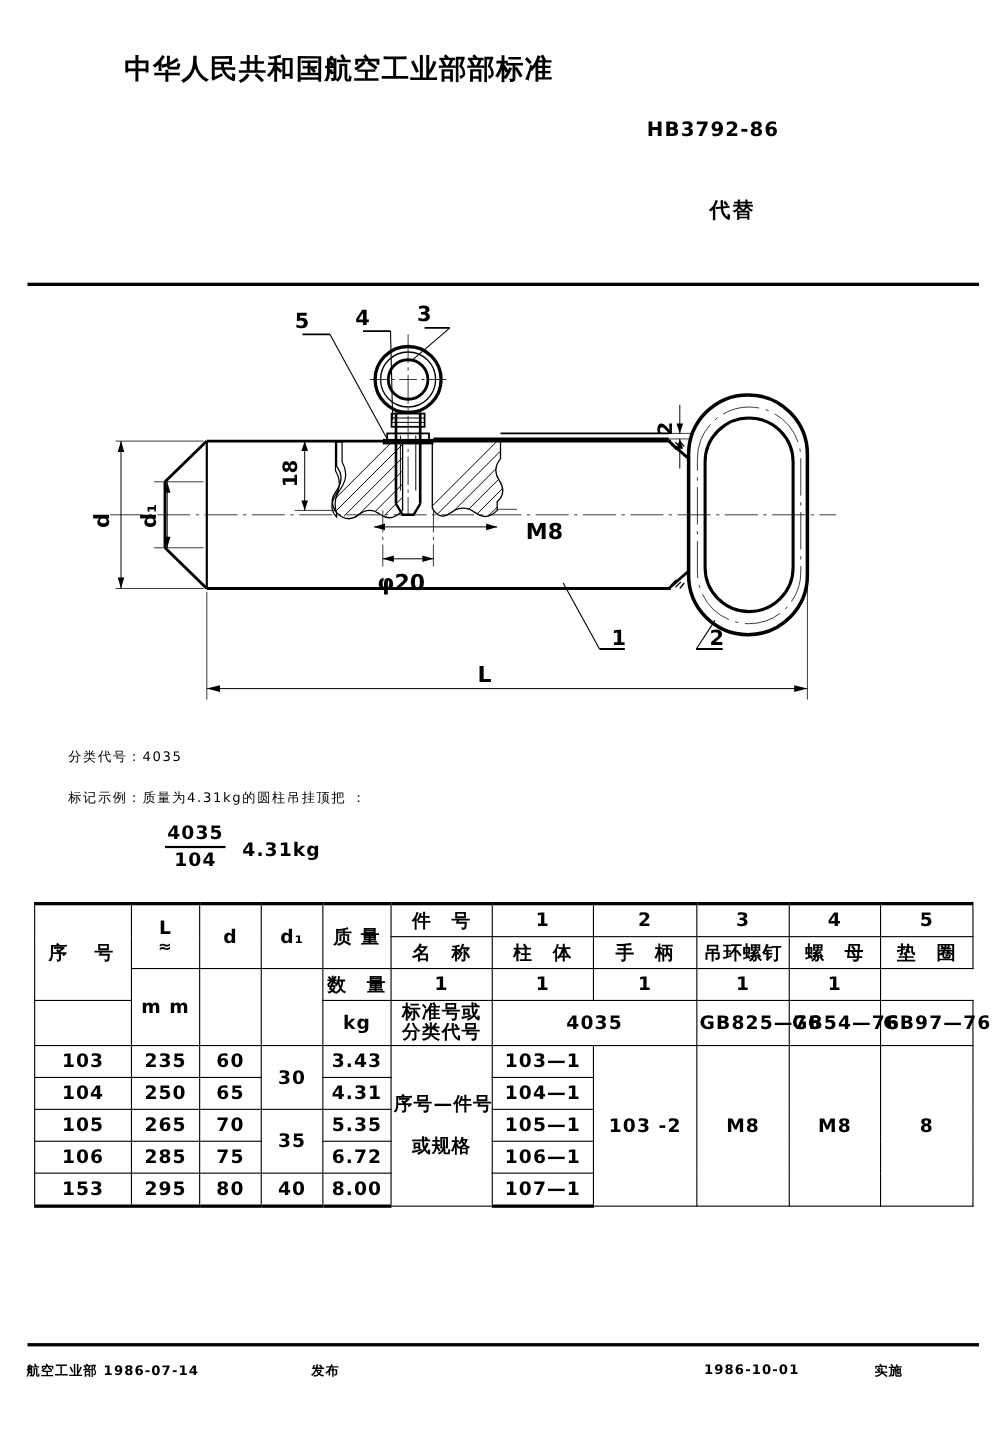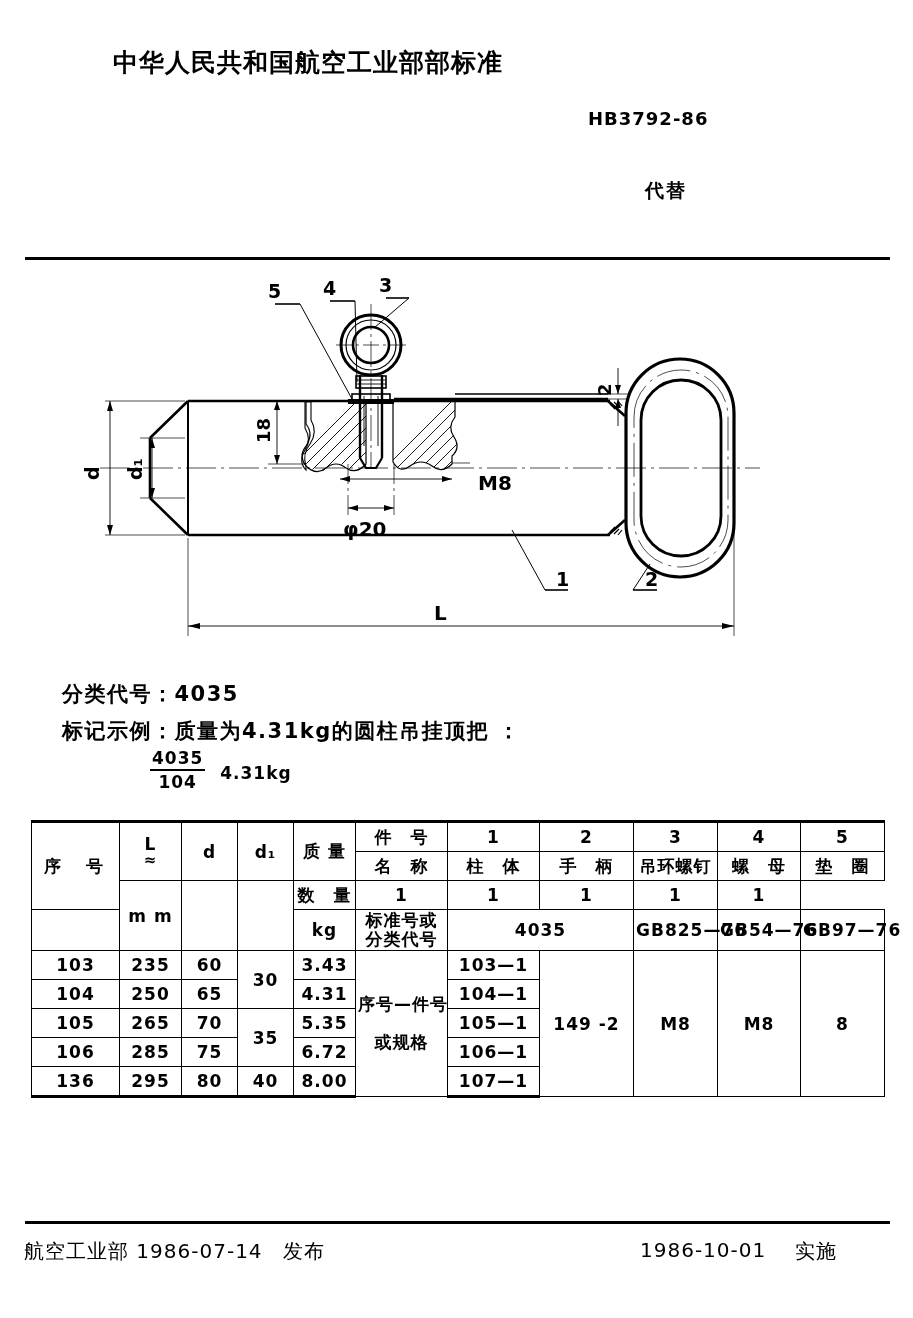--- a/index.html
+++ b/index.html
@@ -71,22 +71,22 @@
   
   .drawing {
     position: absolute;
     left: 0px; top: 268px;
     width: 913px; height: 400px;
   }
 
   
   .spec {
     position: absolute;
-    font-size: 21px;
-    font-weight: bold;
+    font-size: 12px;
+    font-weight: normal;
     letter-spacing: 1.5px;
     white-space: nowrap;
   }
   .spec-class { left: 62px; top: 680px; }
   .spec-mark  { left: 62px; top: 717px; }
   .frac {
     position: absolute;
     left: 150px; top: 748px;
     font-size: 17px;
     font-weight: bold;
@@ -148,22 +148,22 @@
     font-weight: bold;
     letter-spacing: 1px;
     white-space: nowrap;
   }
   .note1 { left: 57px; top: 1124px; }
   .note2 { left: 57px; top: 1160px; }
 
   
   .ft {
     position: absolute;
-    font-size: 20px;
-    font-weight: normal;
+    font-size: 12px;
+    font-weight: bold;
     letter-spacing: 1px;
     white-space: nowrap;
   }
   .ft-org   { left: 24px;  top: 1238px; }
   .ft-pub   { left: 283px; top: 1238px; }
   .ft-date2 { left: 640px; top: 1238px; }
   .ft-impl  { left: 795px; top: 1238px; }
 </style>
 </head>
 <body>
@@ -422,21 +422,21 @@
     </tr>
 
     <tr>
       <td>103</td>
       <td>235</td>
       <td>60</td>
       <td rowspan="2">30</td>
       <td>3.43</td>
       <td class="two-line" rowspan="5">序号—件号<br><br>或规格</td>
       <td>103—1</td>
-      <td rowspan="5">149 -2</td>
+      <td rowspan="5">103 -2</td>
       <td rowspan="5">M8</td>
       <td rowspan="5">M8</td>
       <td rowspan="5">8</td>
     </tr>
     <tr>
       <td>104</td>
       <td>250</td>
       <td>65</td>
       <td>4.31</td>
       <td>104—1</td>
@@ -450,21 +450,21 @@
       <td>105—1</td>
     </tr>
     <tr>
       <td>106</td>
       <td>285</td>
       <td>75</td>
       <td>6.72</td>
       <td>106—1</td>
     </tr>
     <tr>
-      <td class="thick-bottom">136</td>
+      <td class="thick-bottom">153</td>
       <td class="thick-bottom">295</td>
       <td class="thick-bottom">80</td>
       <td class="thick-bottom">40</td>
       <td class="thick-bottom">8.00</td>
       <td class="thick-bottom">107—1</td>
     </tr>
   </tbody>
     </table>
 
 

